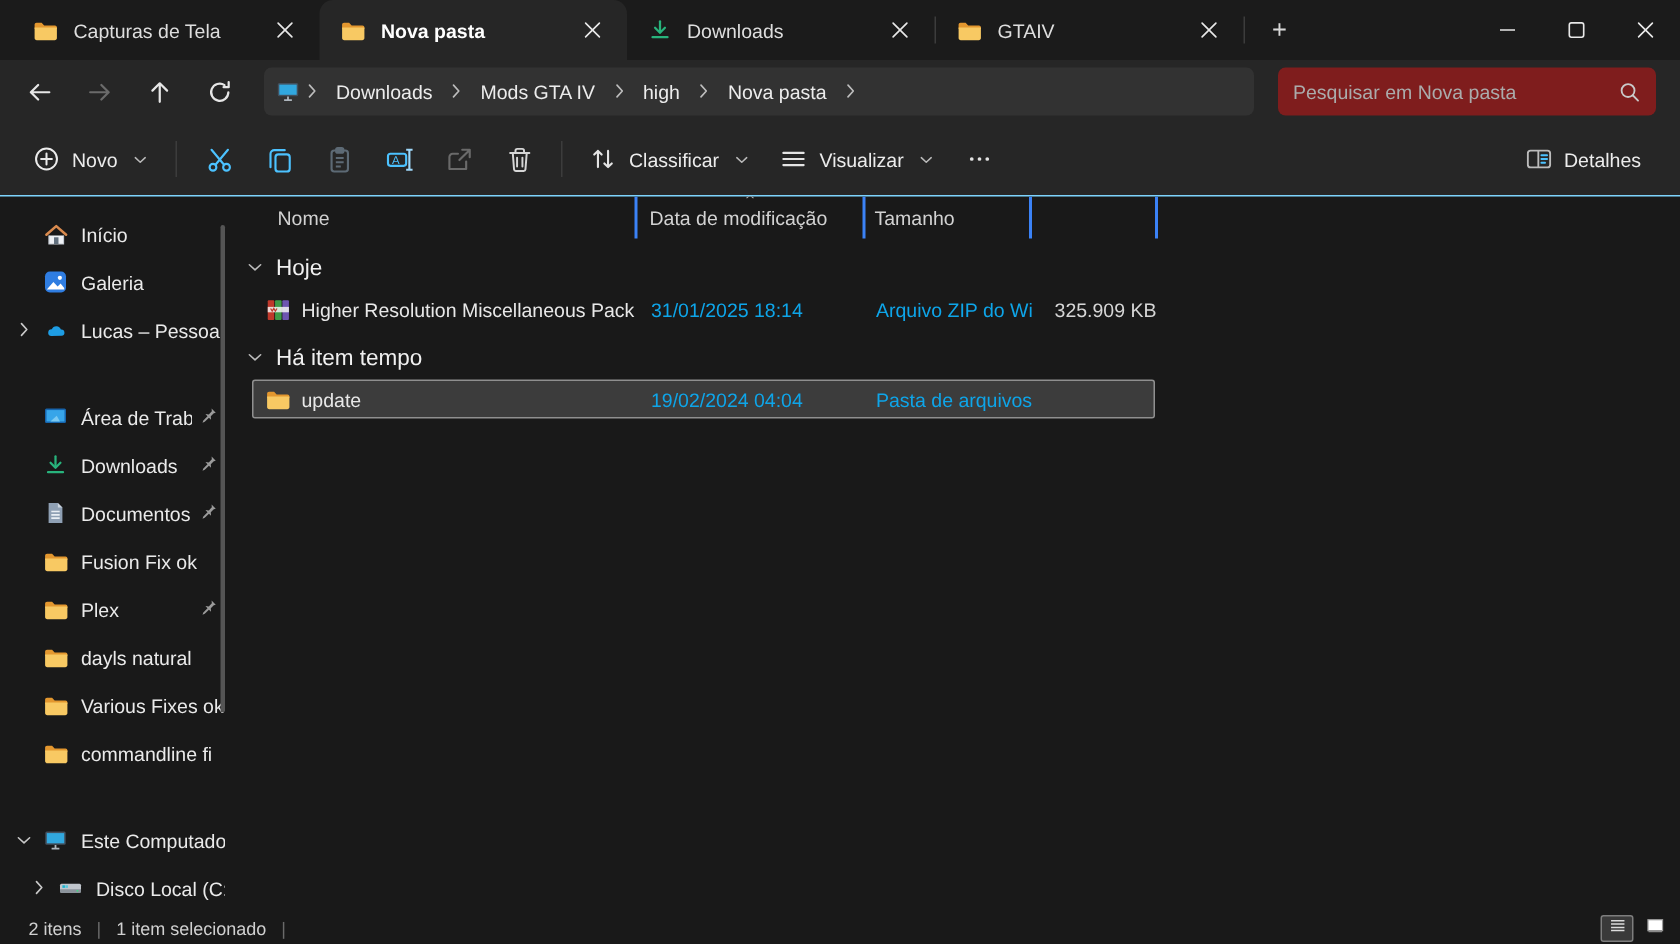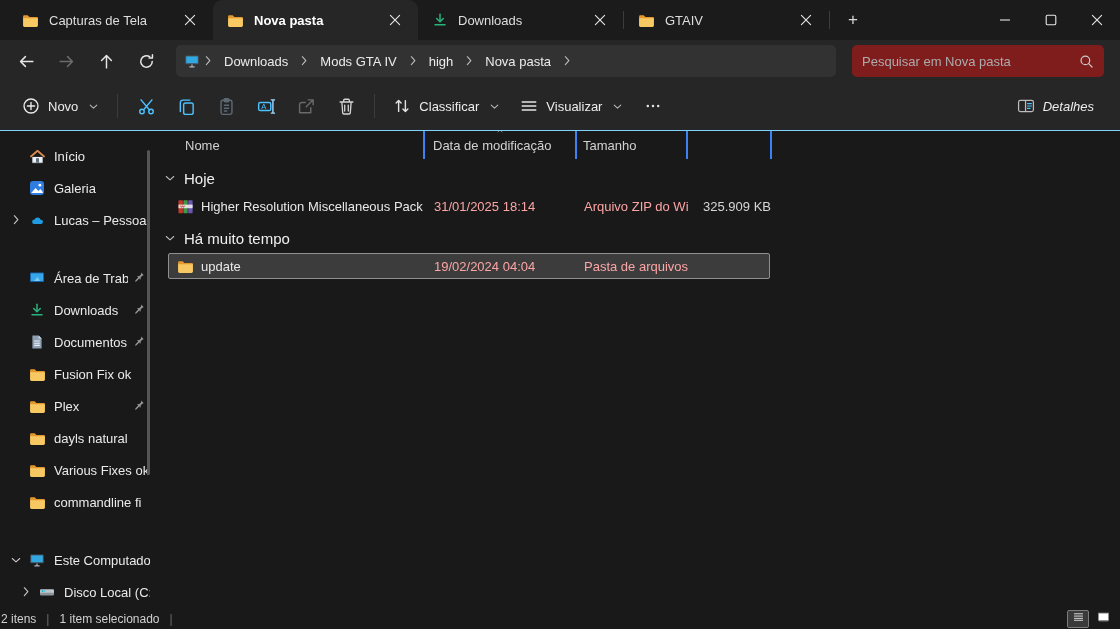--- a/index.html
+++ b/index.html
@@ -54,21 +54,21 @@
   
   .toolbar { height:49px; background:#262626; display:flex; align-items:center; padding:0 16px 0 12px; border-bottom:1px solid #7dd3fc; }
   .tbtn {
     height:36px; border-radius:5px; display:flex; align-items:center; gap:8px;
     padding:0 10px; color:#ececec; white-space:nowrap;
   }
   .tbtn.icon-only { width:40px; justify-content:center; padding:0; }
   .tbtn.dim { color:#6f6f6f; }
   .tb-sep { width:1px; height:24px; background:#3c3c3c; margin:0 8px; }
   .caret { color:#b9b9b9; display:flex; margin-left:2px; }
-  .tb-right { margin-left:auto; display:flex;font-style:italic; }
+  .tb-right { margin-left:auto; display:flex; }
 
   
   .bodywrap { height:477px; display:flex; }
   .sidebar { width:156px; position:relative; padding-top:12px; overflow:hidden; flex:0 0 auto; }
   .side-section { margin-bottom:32px; }
   .side-item {
     height:26px; margin:0 6px 6px 2px; border-radius:5px;
     display:flex; align-items:center; gap:4px; padding-left:6px; color:#eaeaea;
   }
   .side-item .expander { width:16px; display:flex; justify-content:center; color:#c9c9c9; }
@@ -92,26 +92,26 @@
   .grouphdr .g-label { font-size:15px; color:#f0f0f0; }
   .grouphdr .g-chev { color:#bdbdbd; display:flex; }
   .filerow {
     margin-left:12px; width:602px; height:26px; margin-bottom:2px;
     display:grid; grid-template-columns:257px 152px 111px 82px; align-items:center;
     border:1px solid transparent; border-radius:2px;
   }
   .filerow.selected { background:#3c3c3c; border-color:#8f8f8f; }
   .cell-name { display:flex; align-items:center; gap:7px; padding-left:8px; overflow:hidden; white-space:nowrap; }
   .cell-name span { overflow:hidden; white-space:nowrap; }
-  .cell-mod, .cell-type { color:#fca5a5; padding-left:8px; white-space:nowrap; overflow:hidden; }
+  .cell-mod, .cell-type { color:#0ea5e9; padding-left:8px; white-space:nowrap; overflow:hidden; }
   .cell-type { padding-left:6px; }
   .cell-size { color:#d6d6d6; text-align:right; white-space:nowrap; }
 
   
-  .statusbar { height:21px; display:flex; align-items:center; padding:0 6px 0 1px; color:#d0d0d0; font-size:12px; gap:10px; }
+  .statusbar { height:21px; display:flex; align-items:center; padding:0 6px 0 19px; color:#d0d0d0; font-size:12px; gap:10px; }
   .st-sep { color:#6a6a6a; }
   .st-right { margin-left:auto; display:flex; gap:3px; }
   .viewtoggle { width:22px; height:18px; display:flex; align-items:center; justify-content:center; border:1px solid transparent; border-radius:2px; }
   .viewtoggle.active { background:#3a3a3a; border-color:#7d7d7d; }
 </style>
 </head>
 <body>
 
 <div class="titlebar">
   <div class="tabstrip">
@@ -647,21 +647,21 @@
           <div class="cell-mod">31/01/2025 18:14</div>
           <div class="cell-type">Arquivo ZIP do Wi...</div>
           <div class="cell-size">325.909 KB</div>
         </div>
         <div class="grouphdr">
           <span class="g-chev">
             <svg width="12" height="12" viewBox="0 0 16 16" fill="none">
               <path d="M3 5.5 8 10l5-4.5" stroke="currentColor" stroke-width="1.4" stroke-linecap="round" stroke-linejoin="round" transform="translate(0 .5)"></path>
             </svg>
           </span>
-          <span class="g-label">Há muito tempo</span>
+          <span class="g-label">Há item tempo</span>
         </div>
         <div class="filerow selected">
           <div class="cell-name">
             <span class="ico">
               <svg width="17" height="17" viewBox="0 0 16 16" fill="none">
                 <path d="M1 4.2c0-.7.5-1.2 1.2-1.2h3.2l1.6 1.7h6.8c.7 0 1.2.5 1.2 1.2v1H1z" fill="#e3972f"></path>
                 <path d="M1 5.9h14v6.7c0 .8-.6 1.4-1.4 1.4H2.4c-.8 0-1.4-.6-1.4-1.4z" fill="#f8c963"></path>
               </svg>
             </span>
             <span>update</span>

